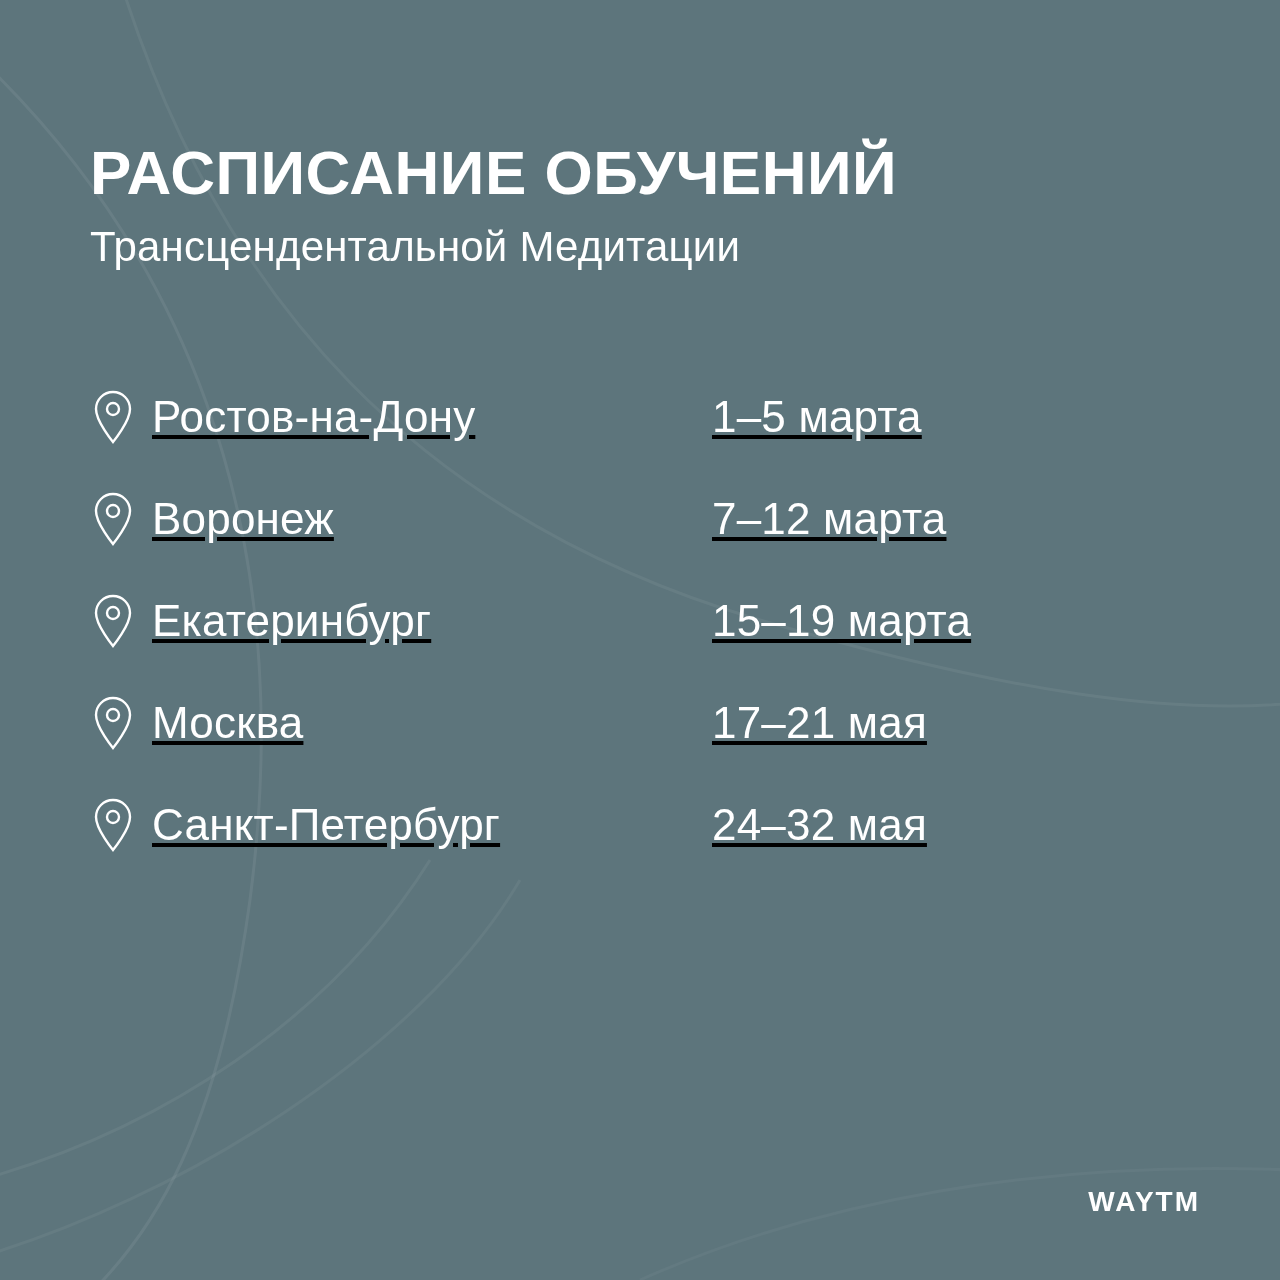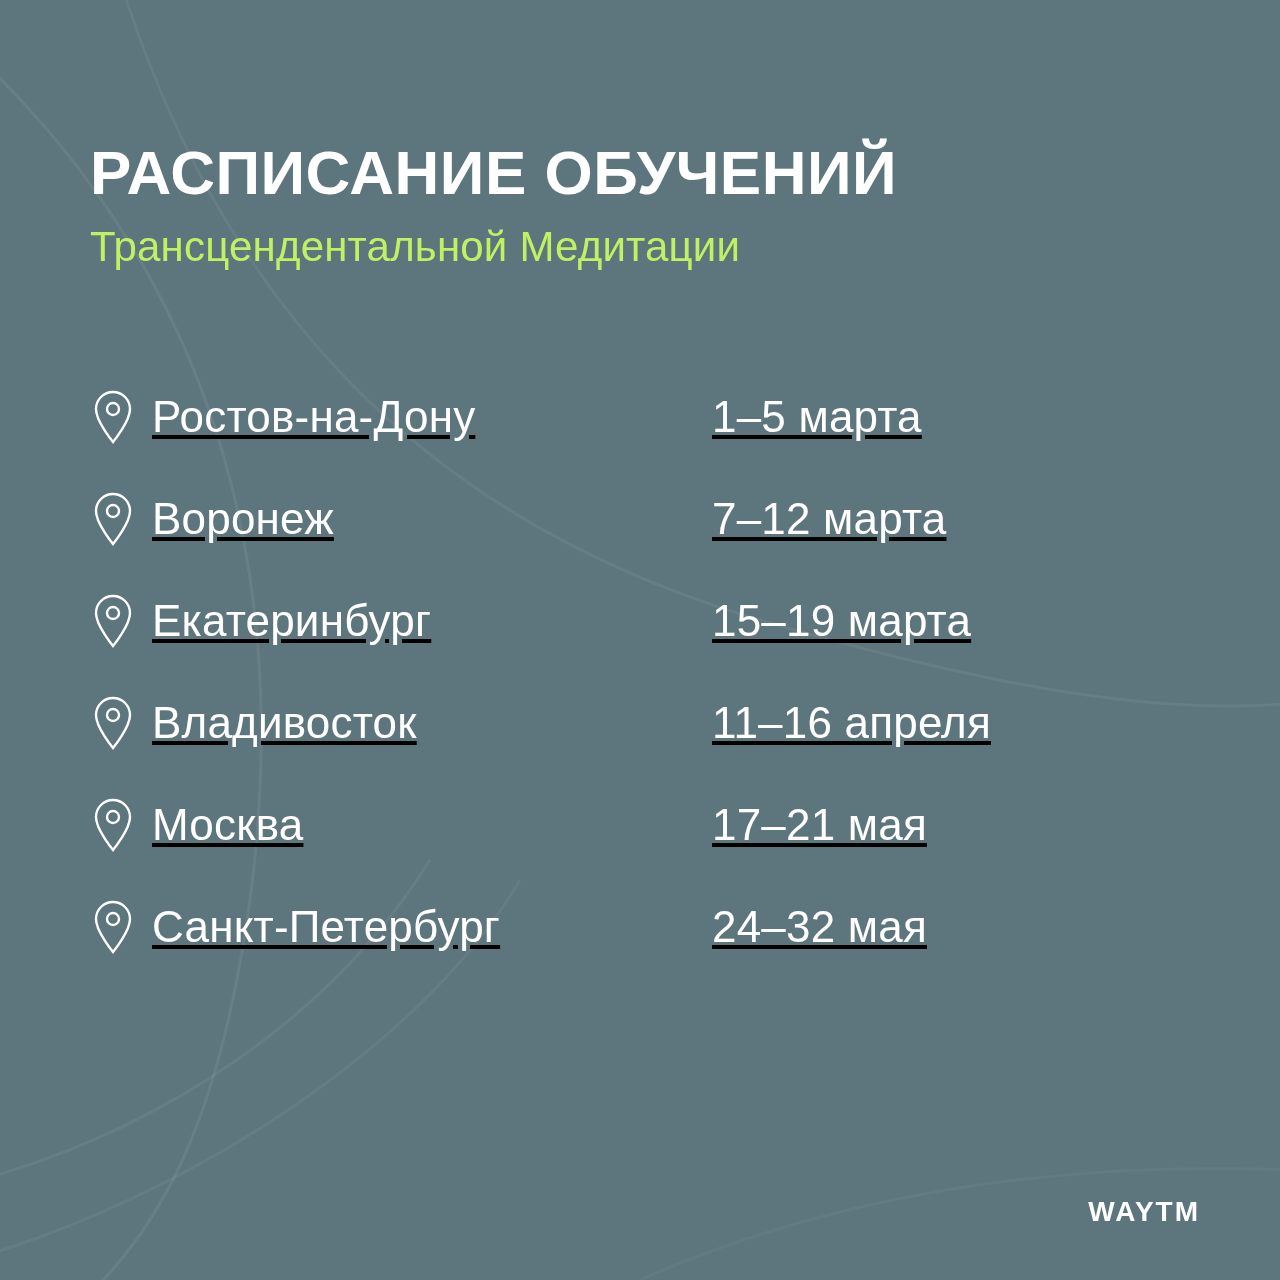--- a/index.html
+++ b/index.html
@@ -37,21 +37,21 @@
     letter-spacing: 0.5px;
     color: #ffffff;
     line-height: 1.05;
     white-space: nowrap;
   }
 
   .subtitle {
     margin-top: 18px;
     font-size: 42px;
     font-weight: 300;
-    color: #bef264;
+    color: #ffffff;
     letter-spacing: 0.2px;
     white-space: nowrap;
   }
 
   .schedule {
     margin-top: 118px;
     display: flex;
     flex-direction: column;
     gap: 46px;
     text-decoration: underline;
@@ -86,21 +86,21 @@
     font-weight: 300;
     color: #ffffff;
     letter-spacing: 0.2px;
     white-space: nowrap;
     text-align: center;
   }
 
   .brand {
     position: absolute;
     right: 80px;
-    bottom: 52px;
+    bottom: 62px;
     font-size: 28px;
     font-weight: 700;
     letter-spacing: 2px;
     color: #ffffff;
   }
 </style>
 </head>
 <body>
 
 <div class="bg-art">
@@ -148,30 +148,20 @@
       <span class="pin">
         <svg width="40" height="54" viewBox="0 0 40 54" fill="none" xmlns="http://www.w3.org/2000/svg">
           <path d="M20 2C10.6 2 3 9.6 3 19c0 12.5 17 33 17 33s17-20.5 17-33C37 9.6 29.4 2 20 2z" stroke="#ffffff" stroke-width="2.4" fill="none"></path>
           <circle cx="20" cy="19" r="6" stroke="#ffffff" stroke-width="2.4" fill="none"></circle>
         </svg>
       </span>
       <span class="city">Екатеринбург</span>
       <span class="date">15–19 марта</span>
     </div>
 
-    <div class="row">
-      <span class="pin">
-        <svg width="40" height="54" viewBox="0 0 40 54" fill="none" xmlns="http://www.w3.org/2000/svg">
-          <path d="M20 2C10.6 2 3 9.6 3 19c0 12.5 17 33 17 33s17-20.5 17-33C37 9.6 29.4 2 20 2z" stroke="#ffffff" stroke-width="2.4" fill="none"></path>
-          <circle cx="20" cy="19" r="6" stroke="#ffffff" stroke-width="2.4" fill="none"></circle>
-        </svg>
-      </span>
-      <span class="city">Владивосток</span>
-      <span class="date">11–16 апреля</span>
-    </div>
 
     <div class="row">
       <span class="pin">
         <svg width="40" height="54" viewBox="0 0 40 54" fill="none" xmlns="http://www.w3.org/2000/svg">
           <path d="M20 2C10.6 2 3 9.6 3 19c0 12.5 17 33 17 33s17-20.5 17-33C37 9.6 29.4 2 20 2z" stroke="#ffffff" stroke-width="2.4" fill="none"></path>
           <circle cx="20" cy="19" r="6" stroke="#ffffff" stroke-width="2.4" fill="none"></circle>
         </svg>
       </span>
       <span class="city">Москва</span>
       <span class="date">17–21 мая</span>

